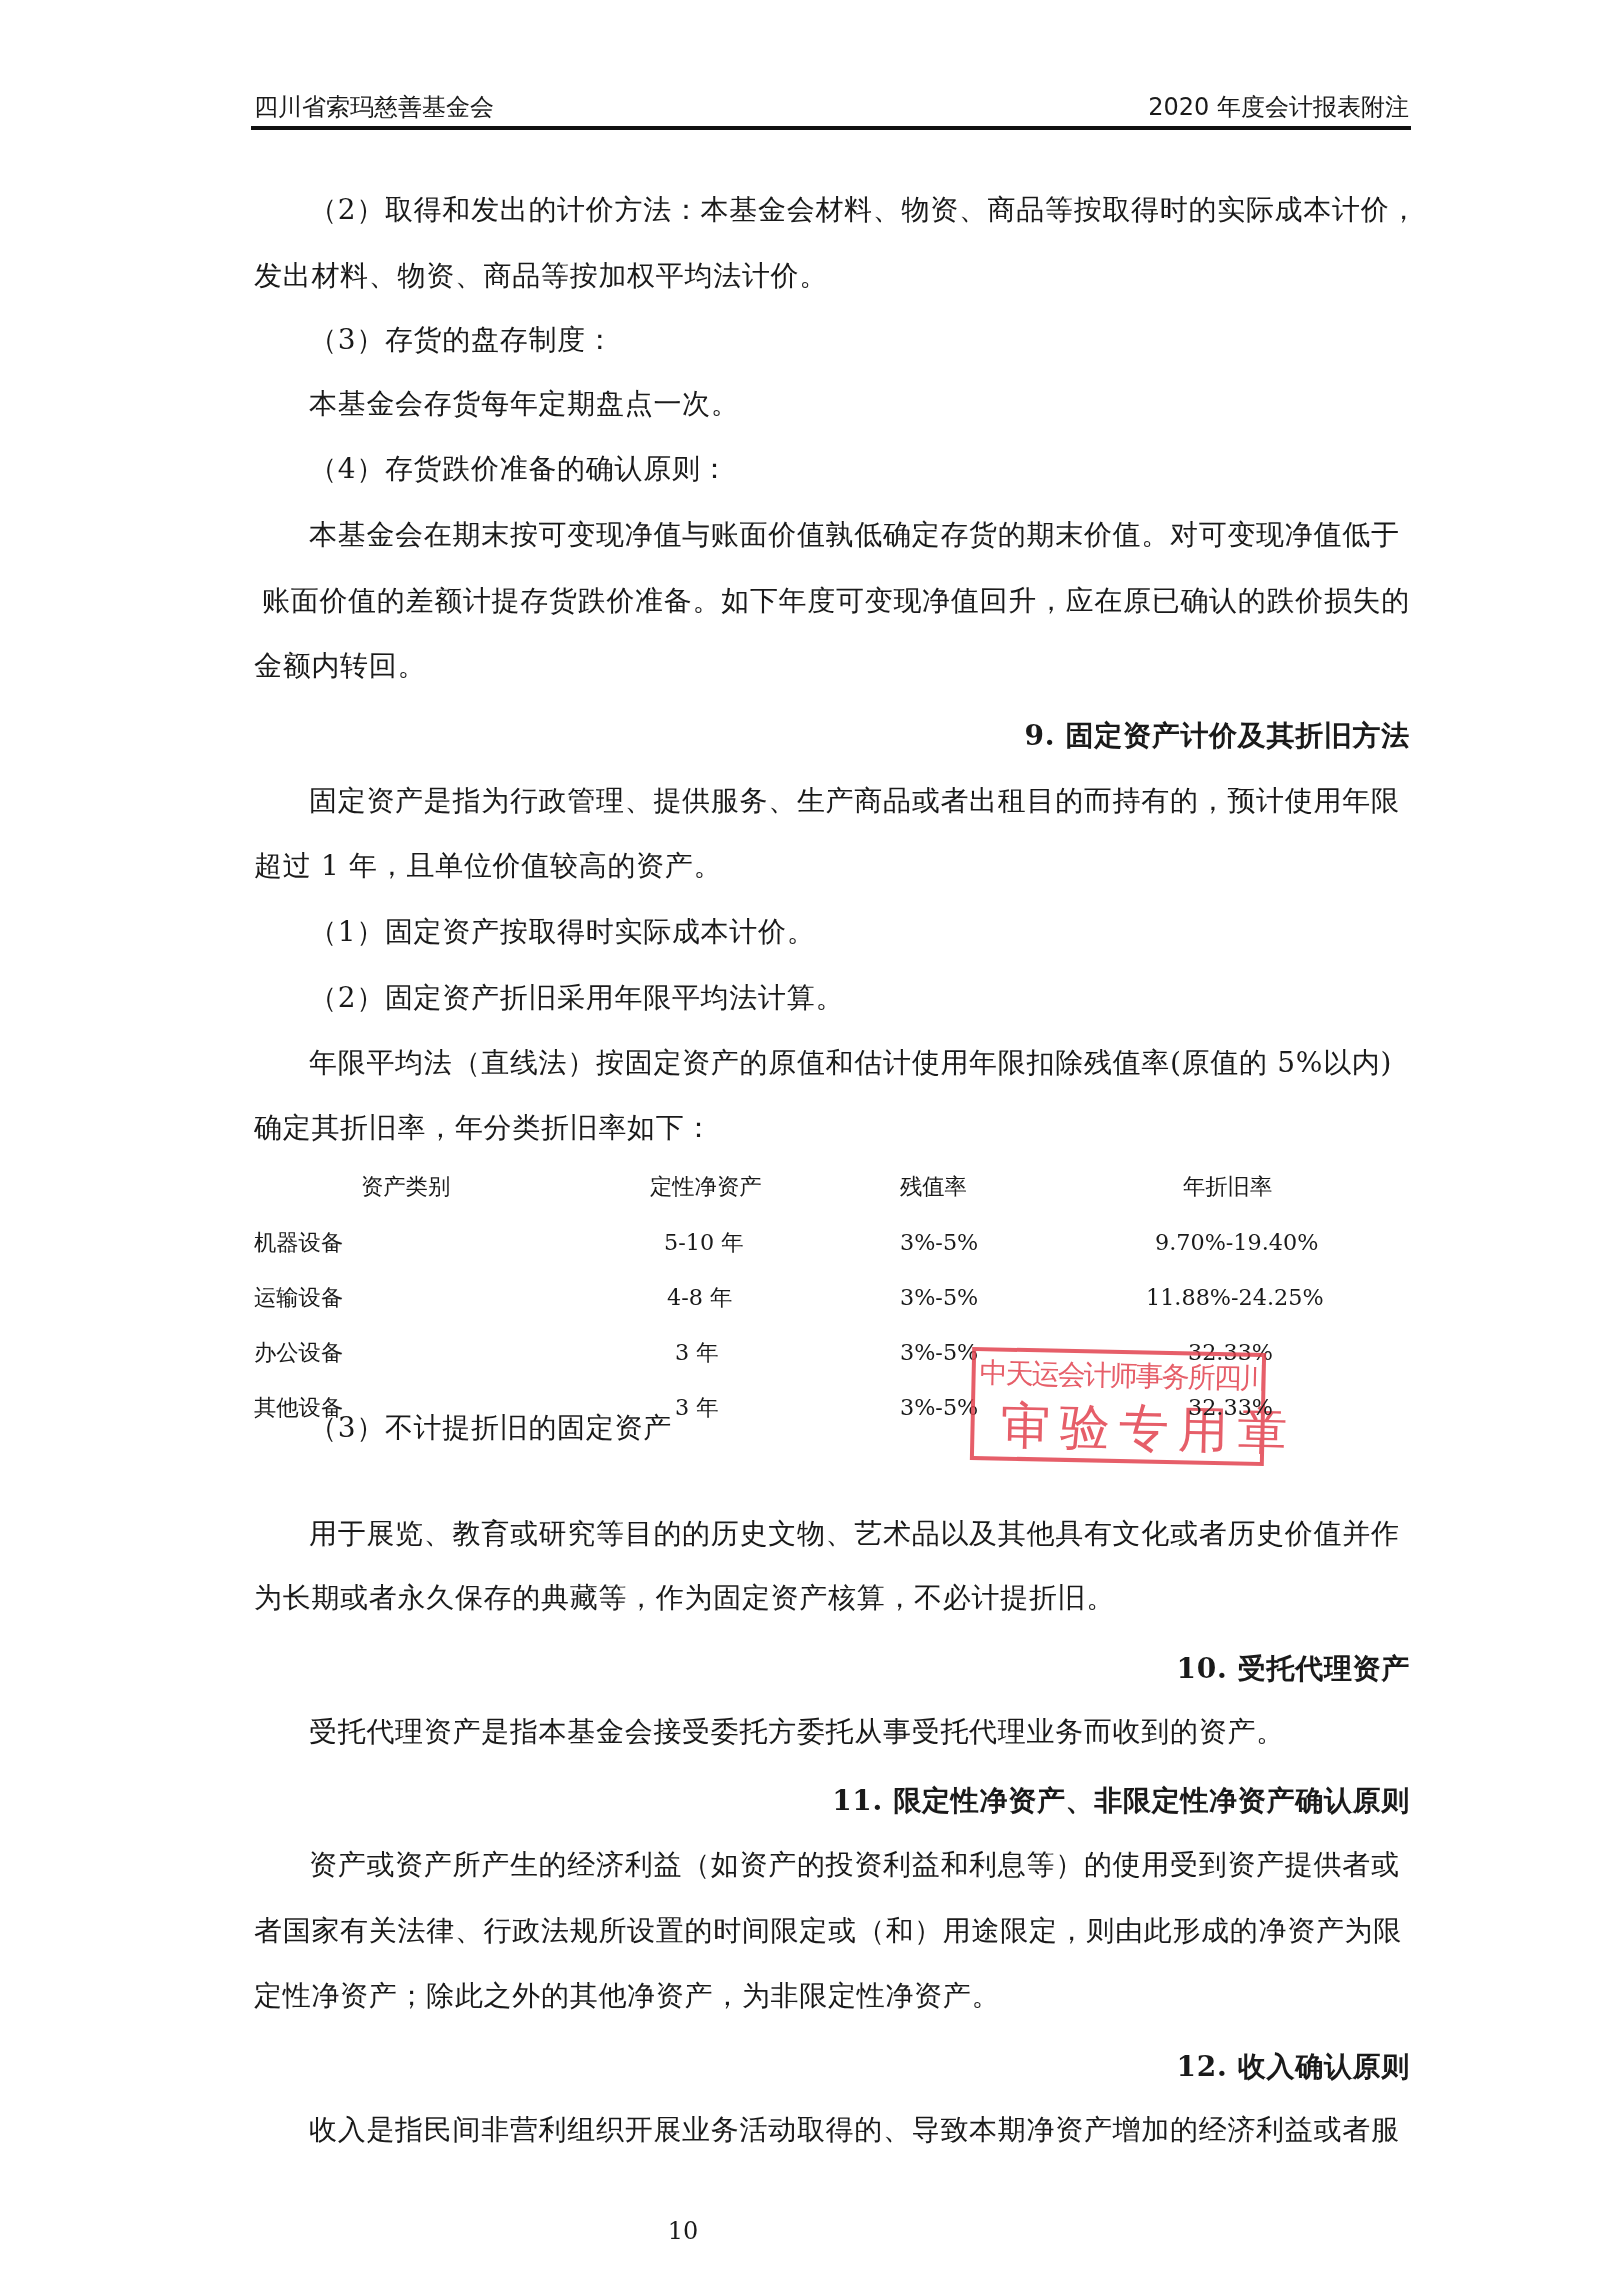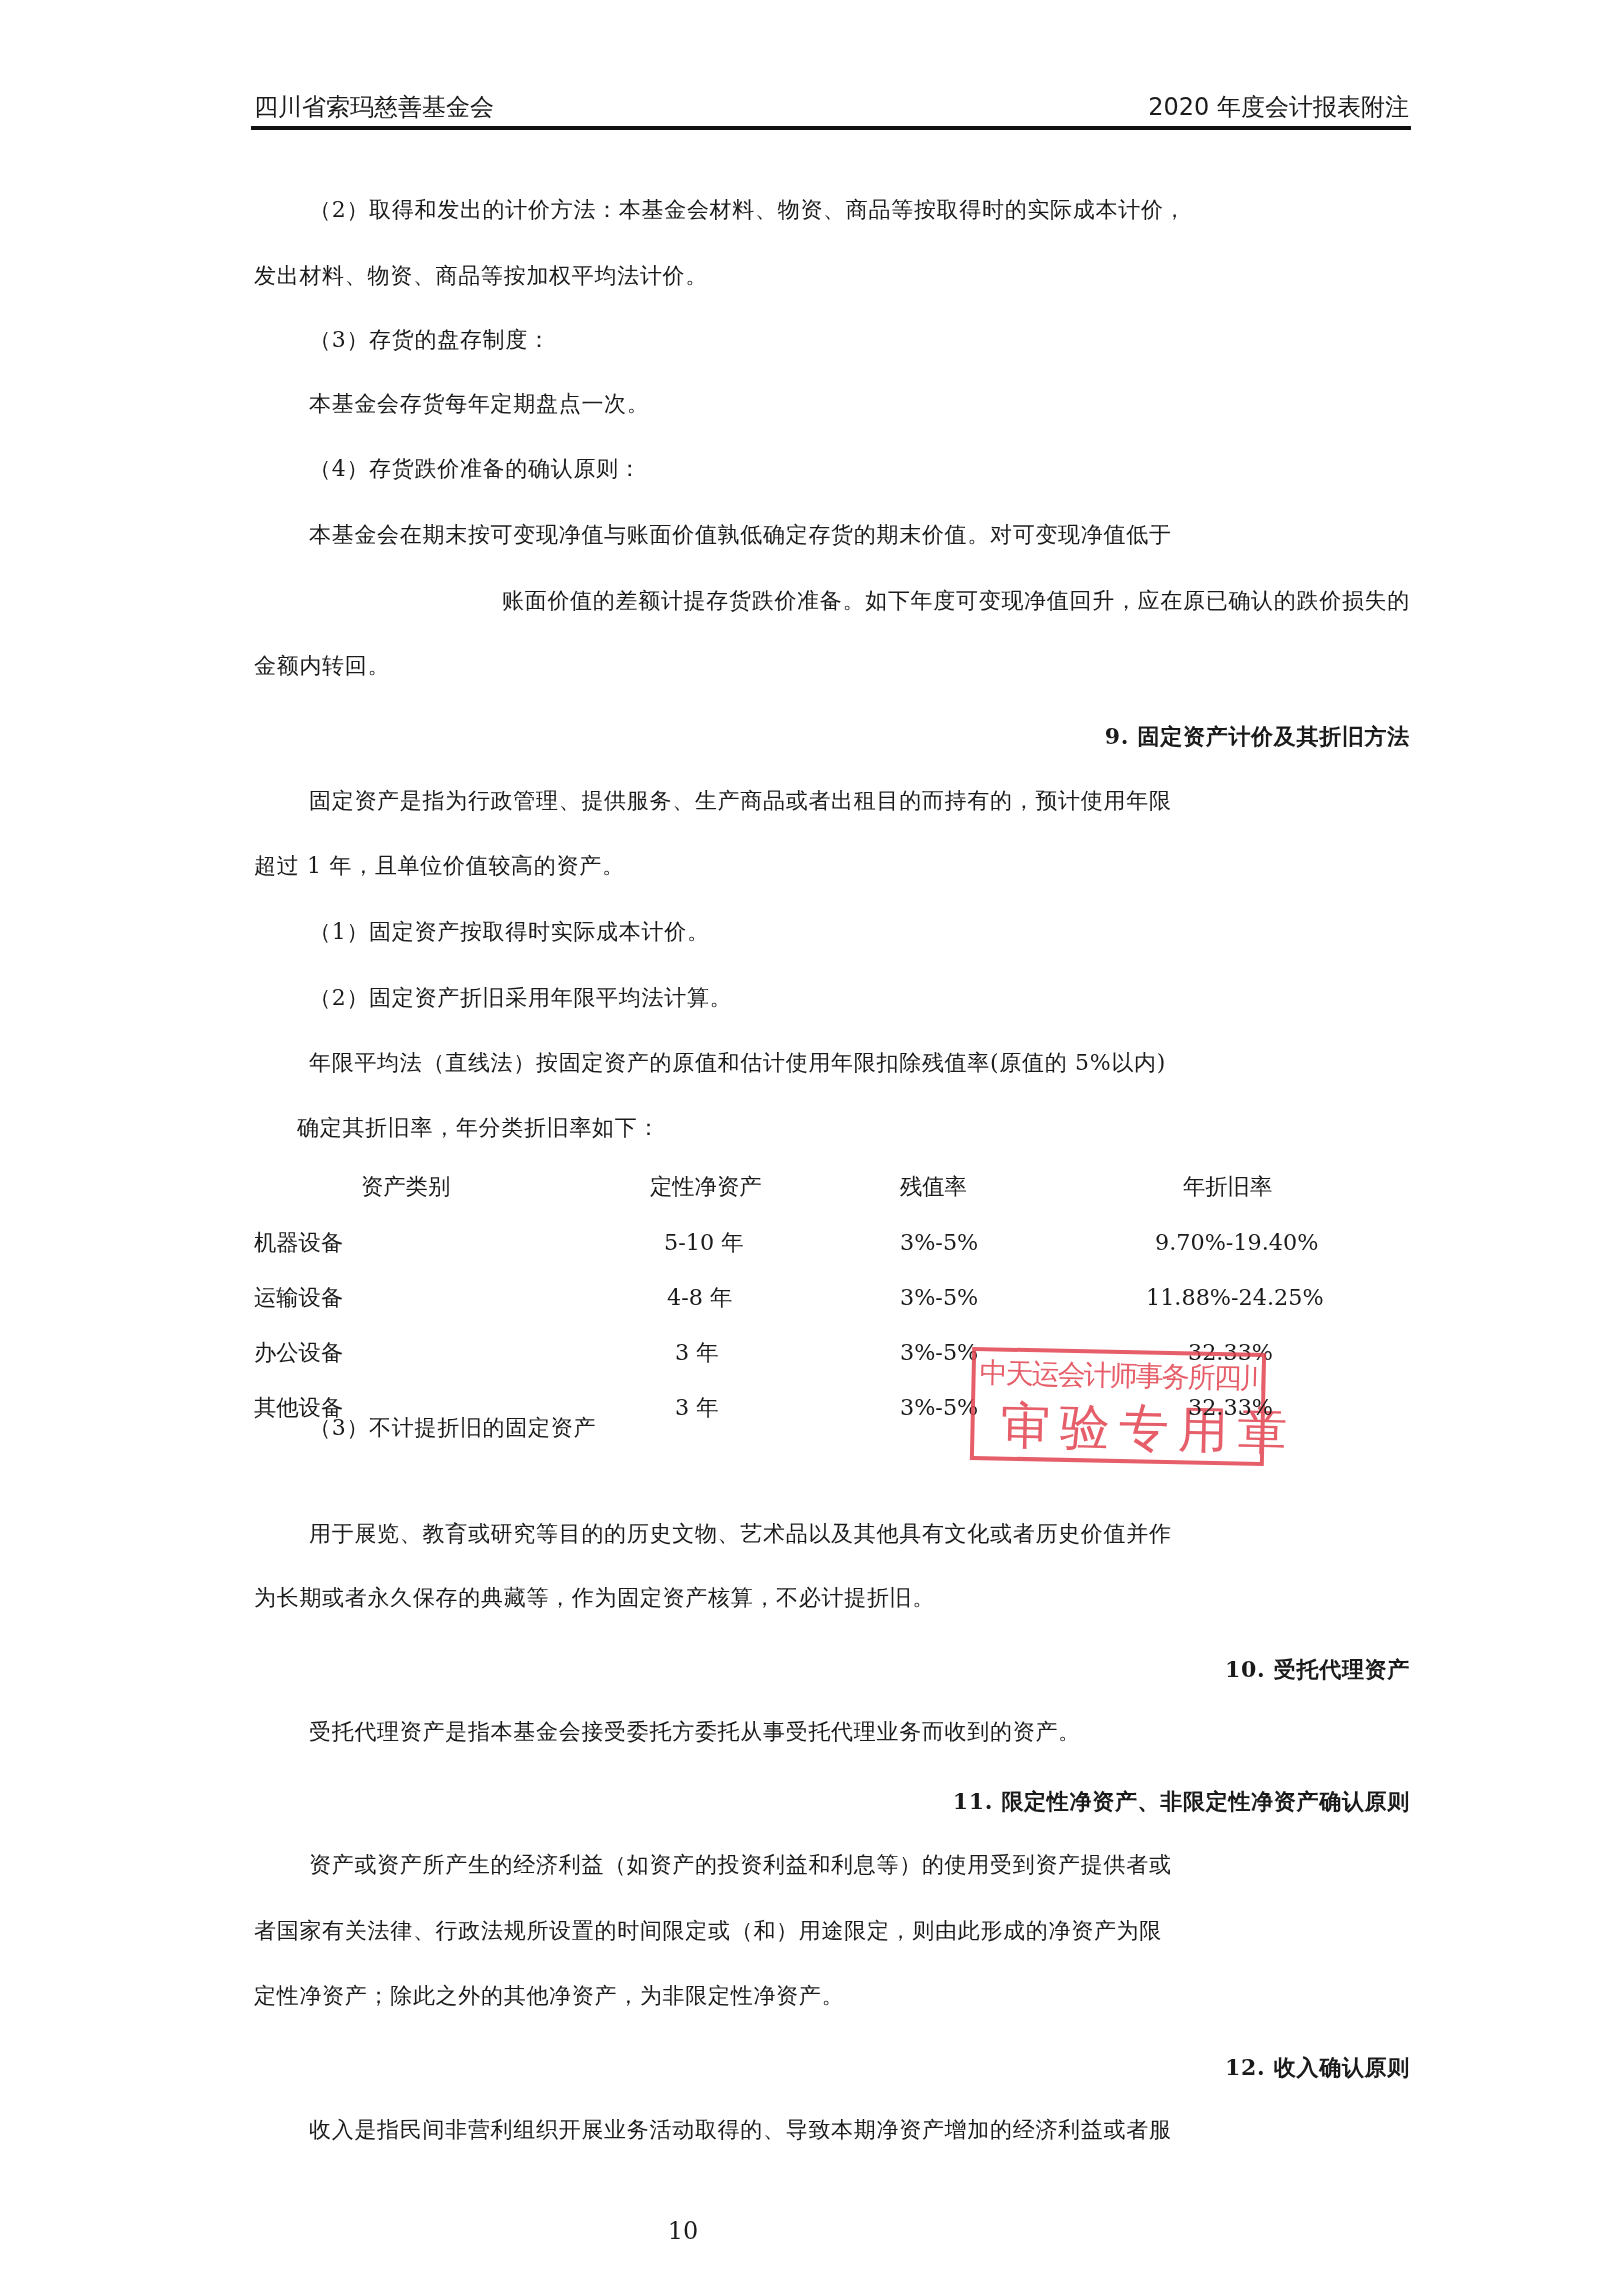--- a/index.html
+++ b/index.html
@@ -1,21 +1,21 @@
 <!DOCTYPE html>
 <html style="font-size:10.5px"><head>
 <meta charset="utf-8">
 <style>
   html, body { margin:0; padding:0; }
   body { width:1623px; height:2273px; background:#ffffff; position:relative; overflow:hidden;
          font-family:"DejaVu Serif","Liberation Serif",serif; color:#1a1a1a; }
   .abs { position:absolute; white-space:nowrap; }
   .hdr { font-family:"DejaVu Sans","Liberation Sans",sans-serif; font-size:24px; top:91px; }
   .rule { position:absolute; left:251px; width:1160px; top:126px; height:4px; background:#111; }
-  .line { position:absolute; left:254px; width:1156px; font-size:22px; line-height:32px; white-space:nowrap; letter-spacing:0.7px; }
+  .line { position:absolute; left:254px; width:1156px; font-size:28px; line-height:32px; white-space:nowrap; letter-spacing:0.7px; }
   .ind { left:309px; width:1101px; }
   .bold { font-weight:bold;text-align:right; }
   .tbl { position:absolute; font-size:22.3px; line-height:26px; white-space:nowrap; }
   .stamp { position:absolute; left:971px; top:1350px; width:294px; height:113px; border:4px solid #e2434f;
            transform:rotate(1.2deg); color:#e2434f; opacity:0.85; box-sizing:border-box; }
   .stamp .s1 { position:absolute; left:4px; top:2.6px; width:283px; font-size:28px; line-height:37px;
                font-family:"DejaVu Sans","Liberation Sans",sans-serif; letter-spacing:-2px; white-space:nowrap; overflow:hidden; }
   .stamp .s2 { position:absolute; left:26px; top:45px; font-size:50px; line-height:59px; letter-spacing:9.2px;
                font-family:"DejaVu Sans","Liberation Sans",sans-serif; white-space:nowrap; }
   .pagenum { position:absolute; top:2217px; left:0; width:1366px; text-align:center; font-size:24px; }
@@ -35,21 +35,21 @@
 <div class="line ind" style="top:519px;">本基金会在期末按可变现净值与账面价值孰低确定存货的期末价值。对可变现净值低于</div>
 <div class="line" style="top:585px;text-align:right;">账面价值的差额计提存货跌价准备。如下年度可变现净值回升，应在原已确认的跌价损失的</div>
 <div class="line" style="top:650px;">金额内转回。</div>
 
 <div class="line ind bold" style="top:720px;">9.  固定资产计价及其折旧方法</div>
 <div class="line ind" style="top:785px;">固定资产是指为行政管理、提供服务、生产商品或者出租目的而持有的，预计使用年限</div>
 <div class="line" style="top:850px;">超过 1 年，且单位价值较高的资产。</div>
 <div class="line ind" style="top:916px;">（1）固定资产按取得时实际成本计价。</div>
 <div class="line ind" style="top:982px;">（2）固定资产折旧采用年限平均法计算。</div>
 <div class="line ind" style="top:1047px;">年限平均法（直线法）按固定资产的原值和估计使用年限扣除残值率(原值的  5%以内)</div>
-<div class="line" style="top:1112px;margin-left:43px;">确定其折旧率，年分类折旧率如下：</div>
+<div class="line" style="top:1112px;">确定其折旧率，年分类折旧率如下：</div>
 
 <div>
   <div class="tbl" style="left:361px; top:1173px;">资产类别</div>
   <div class="tbl" style="left:650px; top:1173px;">定性净资产</div>
   <div class="tbl" style="left:900px; top:1173px;">残值率</div>
   <div class="tbl" style="left:1183px; top:1173px;">年折旧率</div>
 
   <div>
     <div class="tbl" style="left:254px; top:1229px;">机器设备</div>
     <div class="tbl" style="left:664px; top:1229px;">5-10 年</div>

